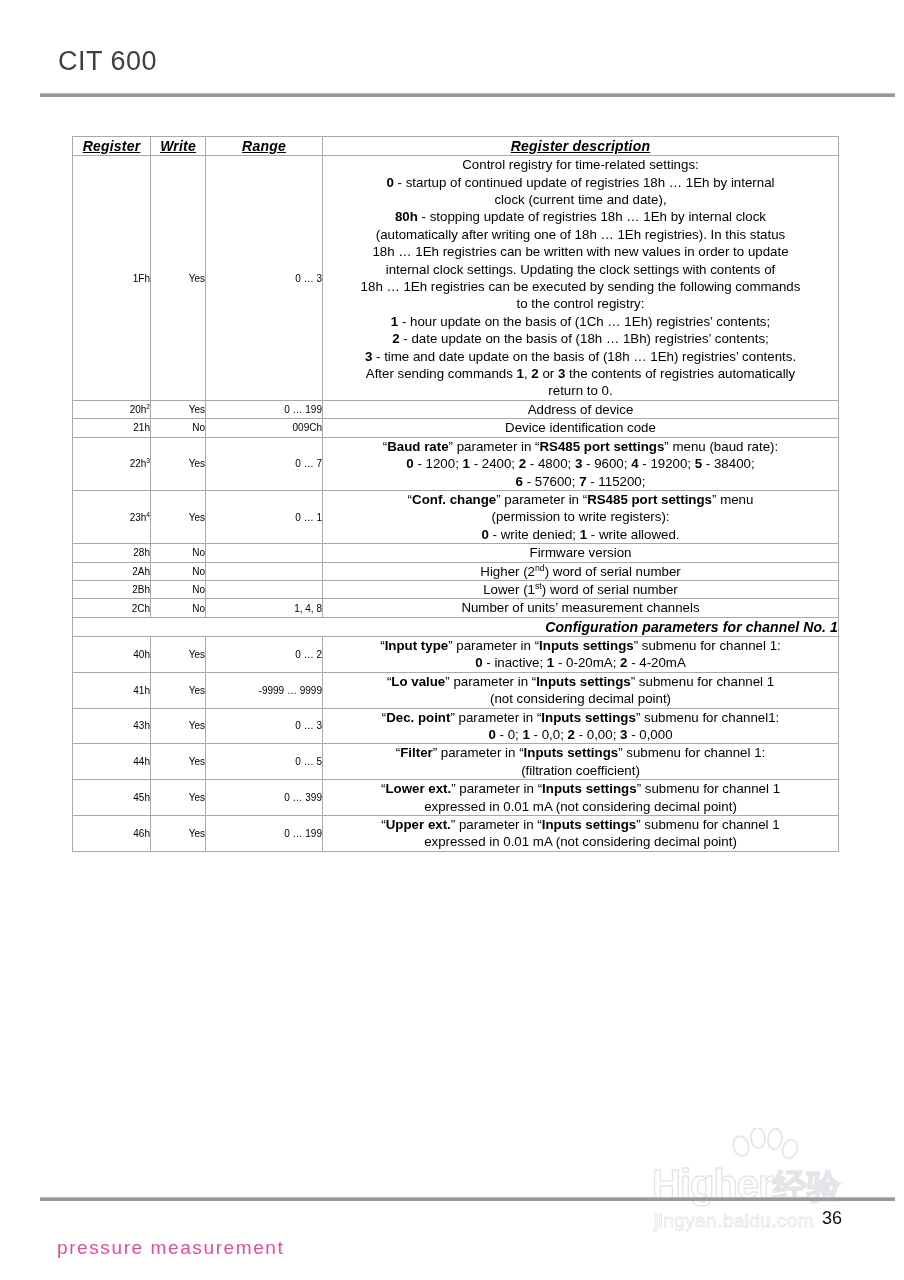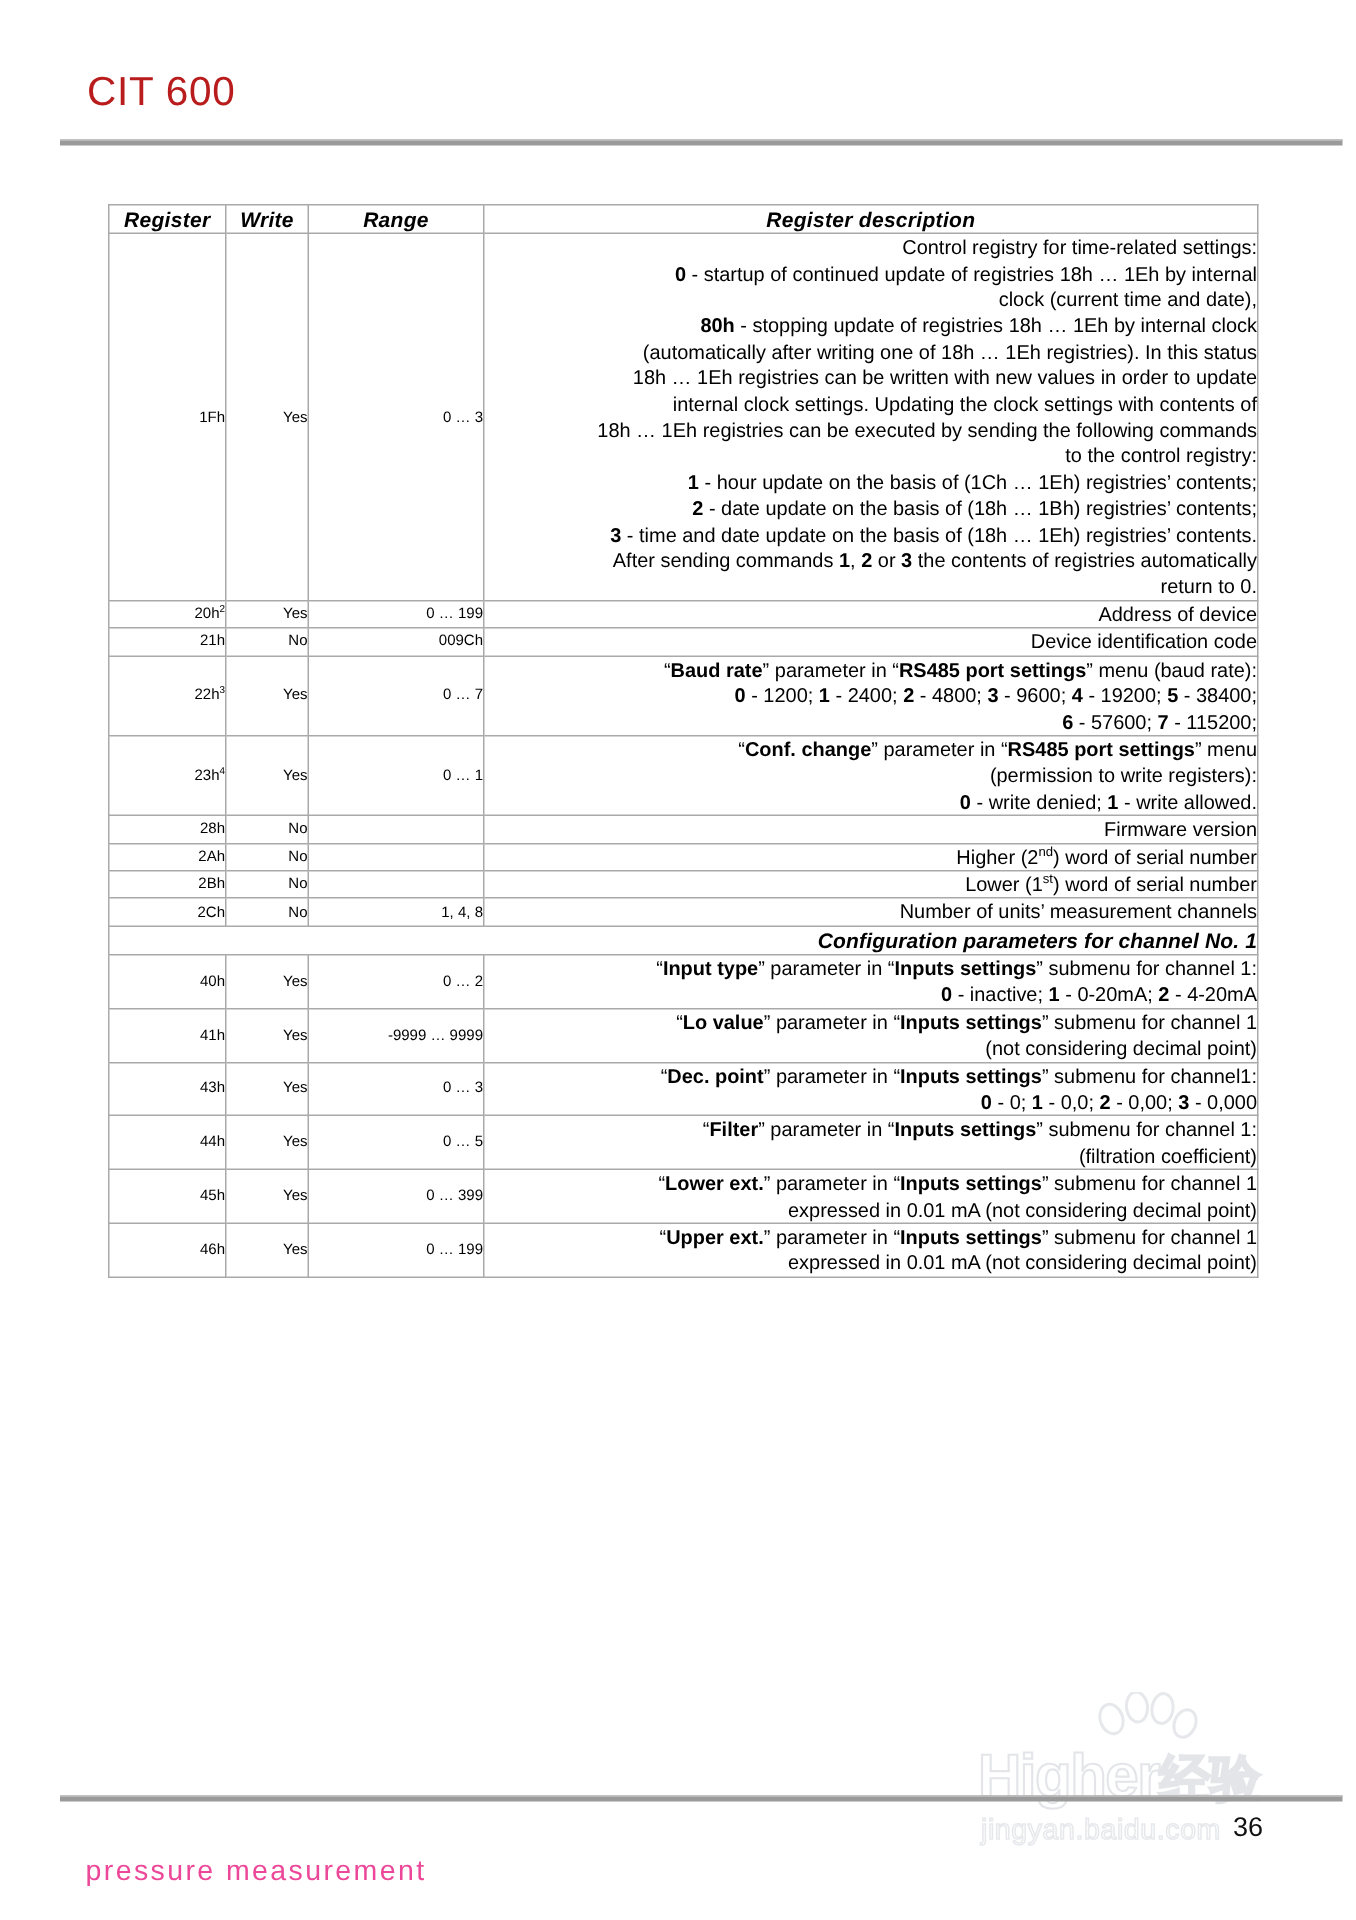--- a/index.html
+++ b/index.html
@@ -24,21 +24,21 @@
     width: 904px;
     height: 100px;
   }
   .doc-title {
     position: absolute;
     left: 58px;
     top: 46px;
     font-size: 27px;
     font-weight: 400;
     letter-spacing: 0.5px;
-    color: #b91c1c;
+    color: #404040;
     white-space: nowrap;
   }
   .header-rule {
     position: absolute;
     left: 40px;
     top: 93px;
     width: 855px;
     height: 3px;
     background: #9a9a9a;
     border-top: 1px solid #b8b8b8;
@@ -70,28 +70,29 @@
   col.c-range    { width: 117px; }
   col.c-desc     { width: 516px; }
 
   .hdr-cell {
     text-align: center;
     font-weight: bold;
     font-style: italic;
     font-size: 14px;
     padding: 9px 2px 9px 2px;
     letter-spacing: 0.2px;
+    text-decoration: underline;
   }
   .cell-center {
     text-align: right;
     padding: 6px 3px;
     font-size: 10px;
   }
   .cell-desc {
-    text-align: right;
+    text-align: center;
     padding: 5px 6px 5px 7px;
     font-size: 13.3px;
     line-height: 1.31;
     margin-left: 44px;
   }
   .cell-desc .ln { display: block; white-space: nowrap; }
   .cell-desc b { font-weight: bold; }
   sup { font-size: 0.66em; vertical-align: super; line-height: 0; }
 
   .section-row td {

